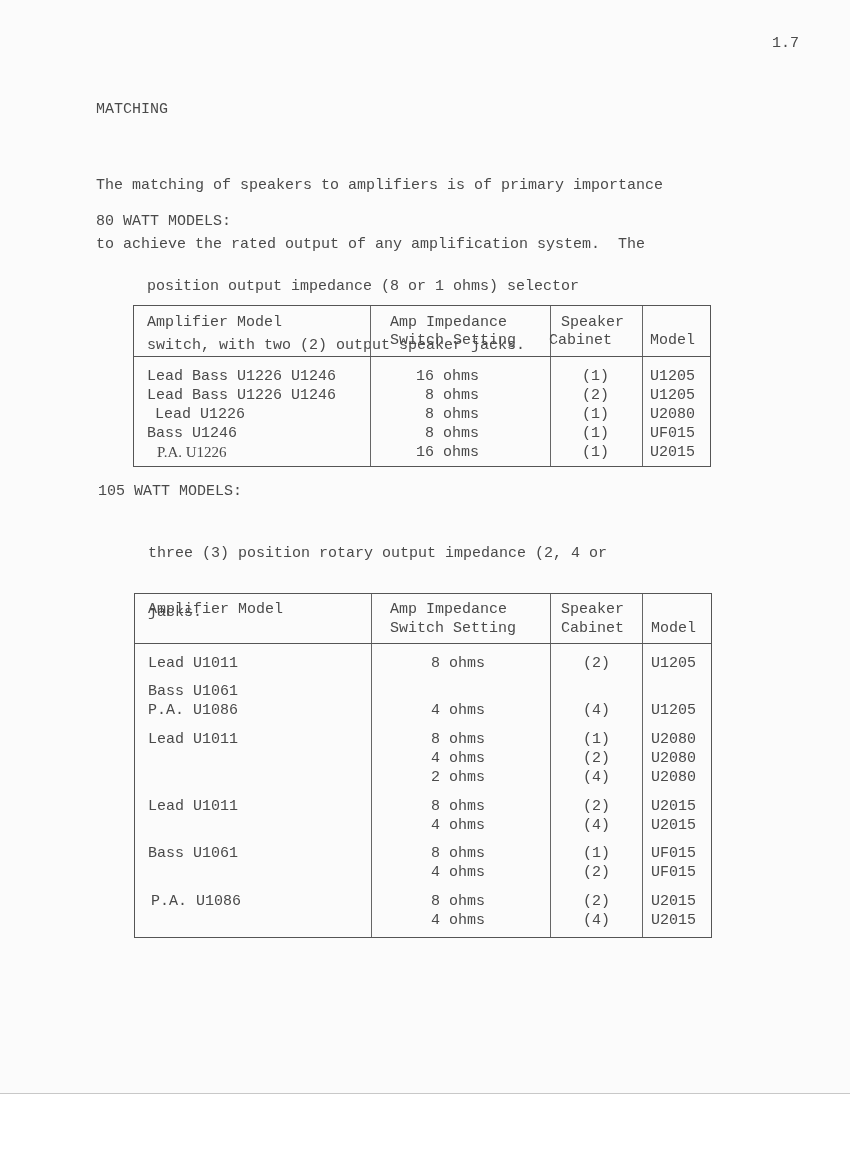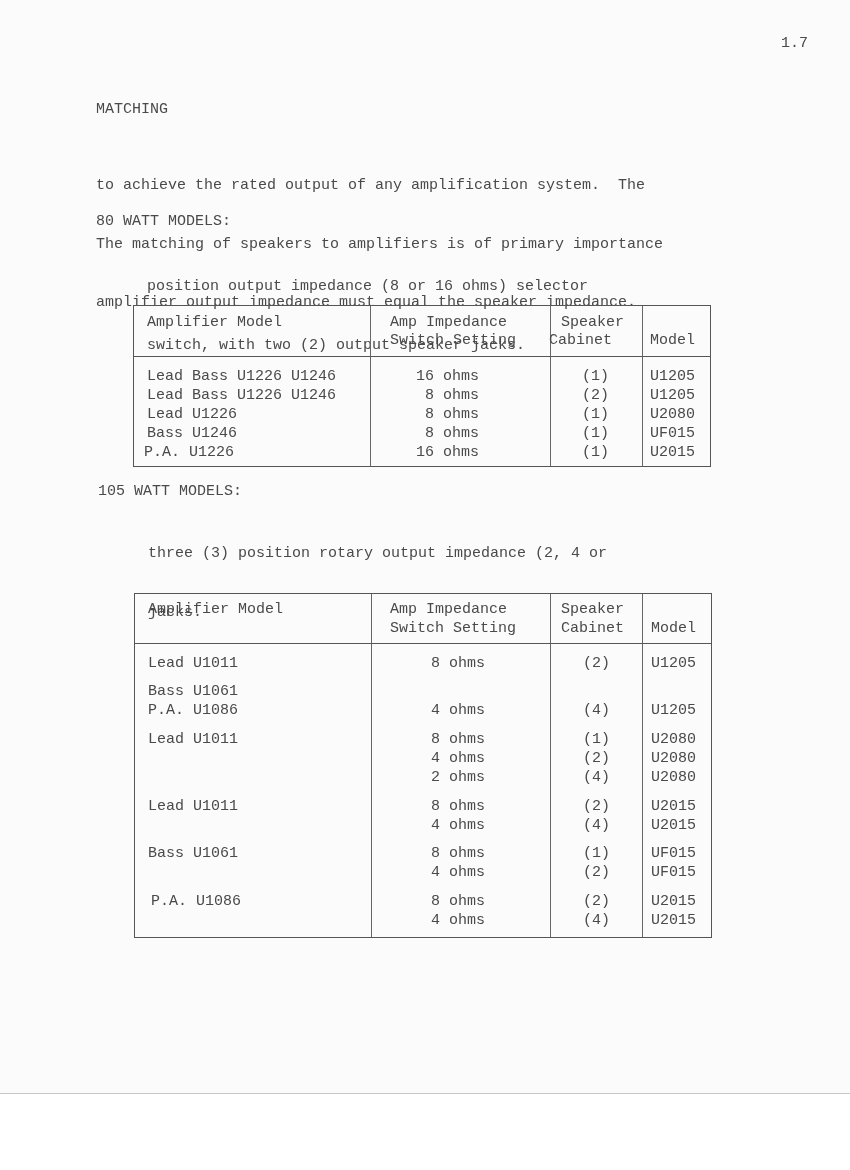--- a/index.html
+++ b/index.html
@@ -4,21 +4,21 @@
 <style>
   html, body { margin: 0; padding: 0; }
   body {
     width: 850px; height: 1170px; position: relative; overflow: hidden;
     background: #fbfbfb;
     font-family: "Liberation Mono", "DejaVu Sans Mono", monospace;
     color: #4a4a4a;
     font-size: 15px;
   }
   .abs { position: absolute; white-space: pre; }
-  .page-num { left: 772px; top: 35px; margin-left: 9px; }
+  .page-num { left: 772px; top: 35px; }
   .heading { left: 96px; top: 101px; }
   .para { left: 96px; top: 137px; line-height: 19.5px; }
   .sec1 { left: 96px; top: 213px; }
   .desc1 { left: 147px; top: 238px; line-height: 19.5px; }
   .sec2 { left: 98px; top: 483px; }
   .desc2 { left: 148px; top: 505px; line-height: 19.5px; }
 
   .tbl { position: absolute; border: 1.5px solid #555; }
   .tbl .vline { position: absolute; top: 0; bottom: 0; border-left: 1px solid #666; }
   .tbl .hline { position: absolute; left: 0; right: 0; border-top: 1.5px solid #555; }
@@ -26,28 +26,27 @@
   .bottom-rule { position: absolute; left: 0; right: 0; top: 1093px; border-top: 1px solid #c8c8c8; }
   .bottom-area { position: absolute; left: 0; right: 0; top: 1094px; bottom: 0; background: #ffffff; }
 </style>
 </head>
 <body>
 
 <div class="abs page-num">1.7</div>
 <div class="abs heading">MATCHING</div>
 
 <div class="abs para">
+  <div>The matching of speakers to amplifiers is of primary importance</div>
   <div>to achieve the rated output of any amplification system.  The</div>
-  <div>The matching of speakers to amplifiers is of primary importance</div>
-  <div>amplifier output impedance must equal the speaker impedance.</div>
 </div>
 
 <div class="abs sec1">80 WATT MODELS:</div>
 <div class="abs desc1">
-  <div>position output impedance (8 or 16 ohms) selector</div>
+  <div>position output impedance (8 or 1 ohms) selector</div>
   <div>switch, with two (2) output speaker jacks.</div>
 </div>
 
 <div class="tbl" style="left:133px; top:305px; width:576px; height:160px;">
   <div class="vline" style="left:236px;"></div>
   <div class="vline" style="left:416px;"></div>
   <div class="vline" style="left:508px;"></div>
   <div class="hline" style="top:50px;"></div>
 
   <div class="cell" style="left:13px; top:8px;">Amplifier Model</div>
@@ -60,31 +59,31 @@
   <div class="cell" style="left:13px; top:62px;">Lead Bass U1226 U1246</div>
   <div class="cell" style="left:282px; top:62px;">16 ohms</div>
   <div class="cell" style="left:448px; top:62px;">(1)</div>
   <div class="cell" style="left:516px; top:62px;">U1205</div>
 
   <div class="cell" style="left:13px; top:81px;">Lead Bass U1226 U1246</div>
   <div class="cell" style="left:282px; top:81px;"> 8 ohms</div>
   <div class="cell" style="left:448px; top:81px;">(2)</div>
   <div class="cell" style="left:516px; top:81px;">U1205</div>
 
-  <div class="cell" style="left:13px; top:100px;">Lead U1226</div>
+  <div class="cell" style="left:21px; top:100px;">Lead U1226</div>
   <div class="cell" style="left:282px; top:100px;"> 8 ohms</div>
   <div class="cell" style="left:448px; top:100px;">(1)</div>
   <div class="cell" style="left:516px; top:100px;">U2080</div>
 
   <div class="cell" style="left:13px; top:119px;">Bass U1246</div>
   <div class="cell" style="left:282px; top:119px;"> 8 ohms</div>
   <div class="cell" style="left:448px; top:119px;">(1)</div>
   <div class="cell" style="left:516px; top:119px;">UF015</div>
 
-  <div class="cell" style="left:10px; top:138px;">P.A. U1226</div>
+  <div class="cell" style="left:23px; top:138px;font-family:Liberation Serif, serif;">P.A. U1226</div>
   <div class="cell" style="left:282px; top:138px;">16 ohms</div>
   <div class="cell" style="left:448px; top:138px;">(1)</div>
   <div class="cell" style="left:516px; top:138px;">U2015</div>
 </div>
 
 <div class="abs sec2">105 WATT MODELS:</div>
 <div class="abs desc2">
   <div>three (3) position rotary output impedance (2, 4 or</div>
   <div>jacks.</div>
 </div>

